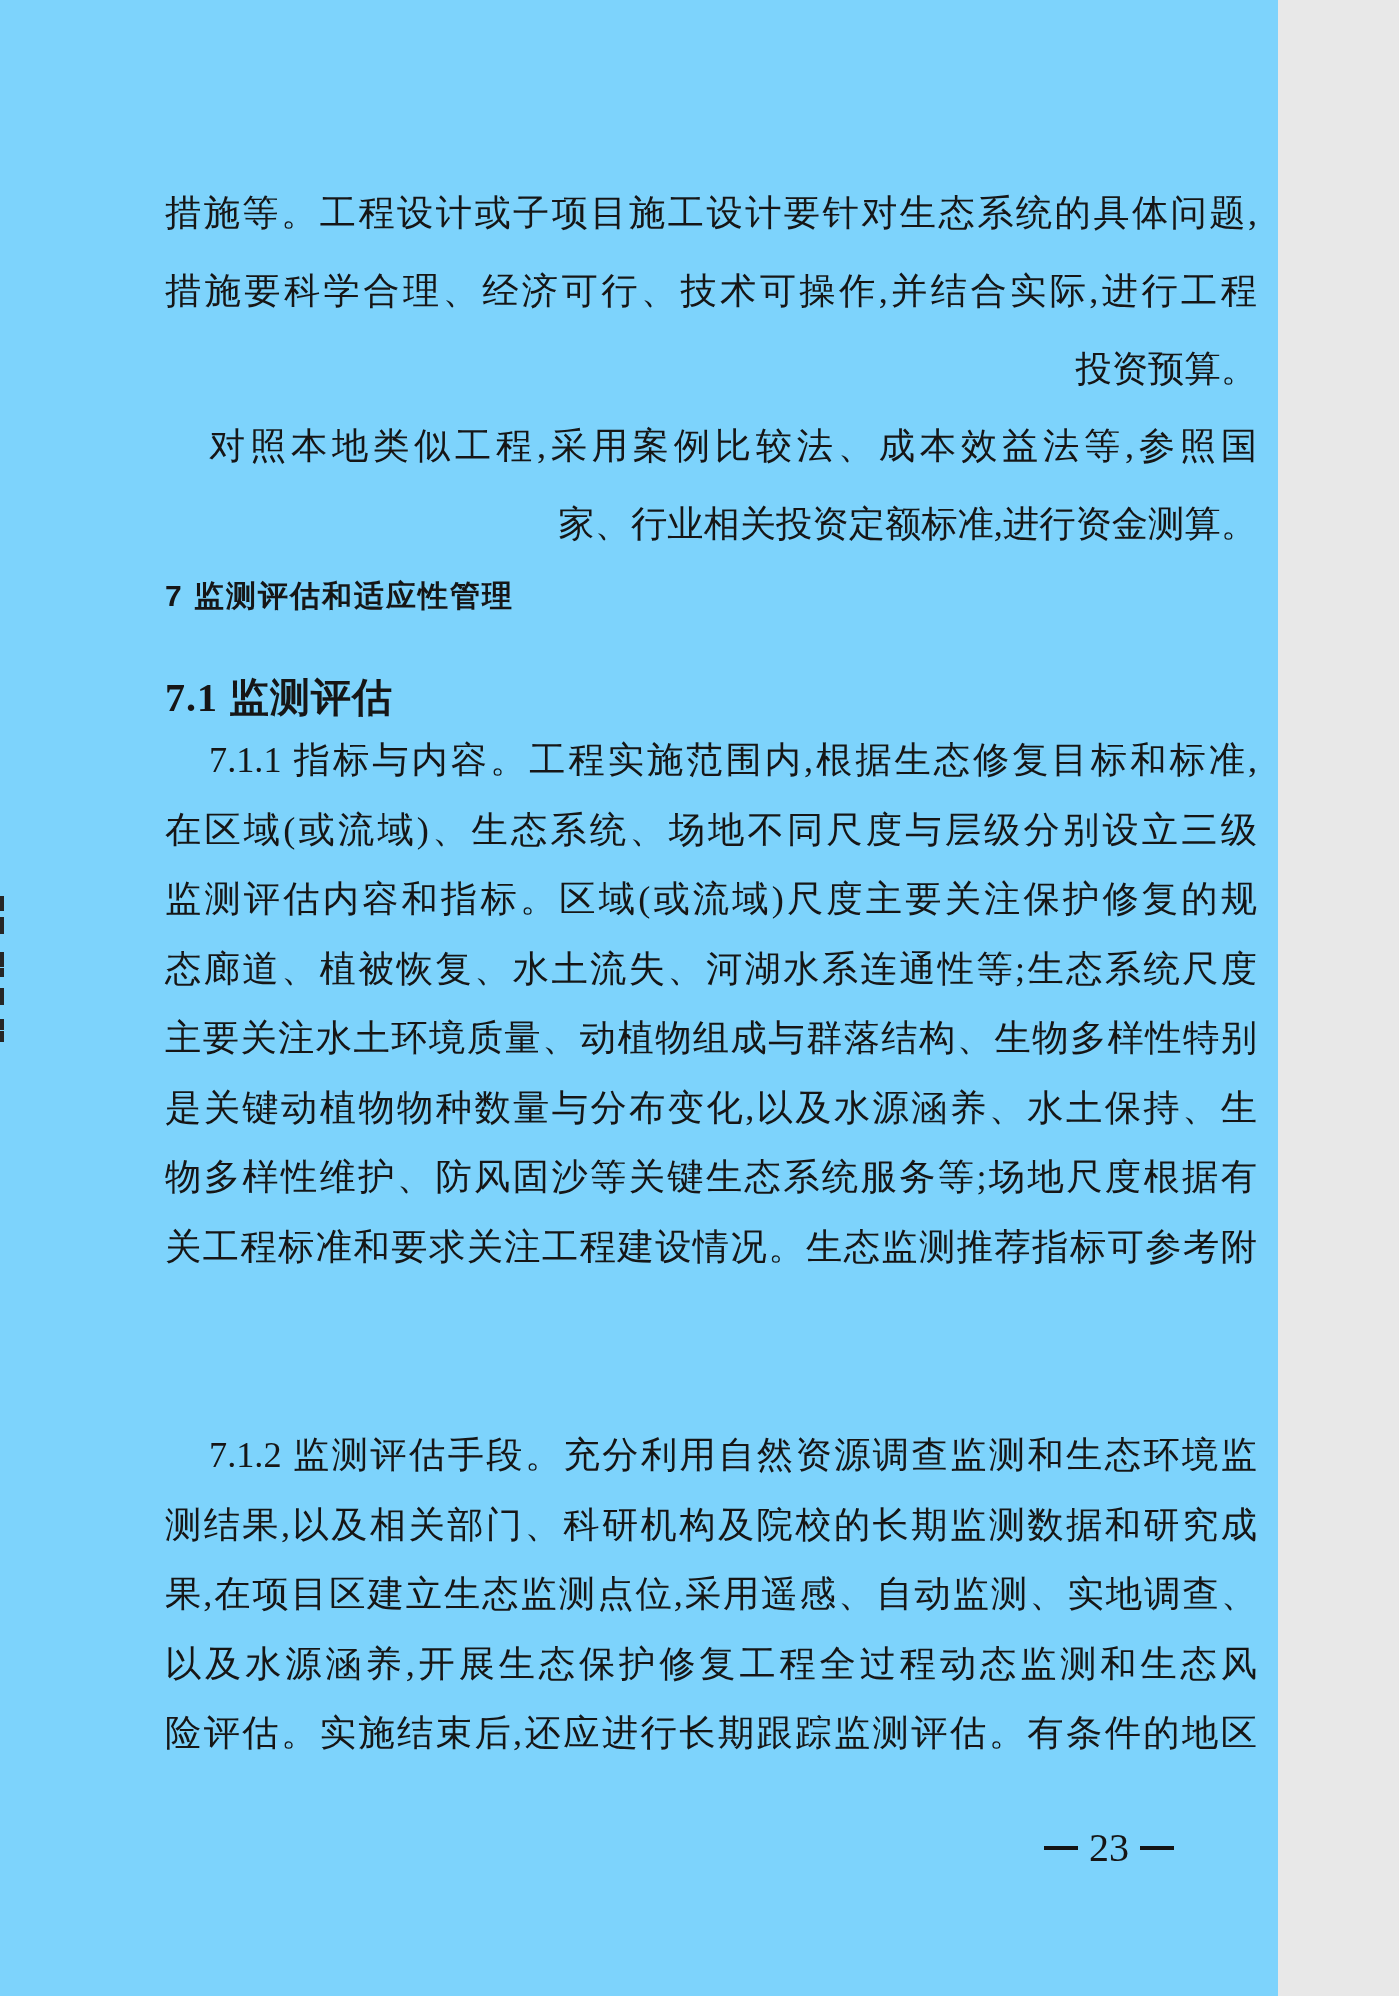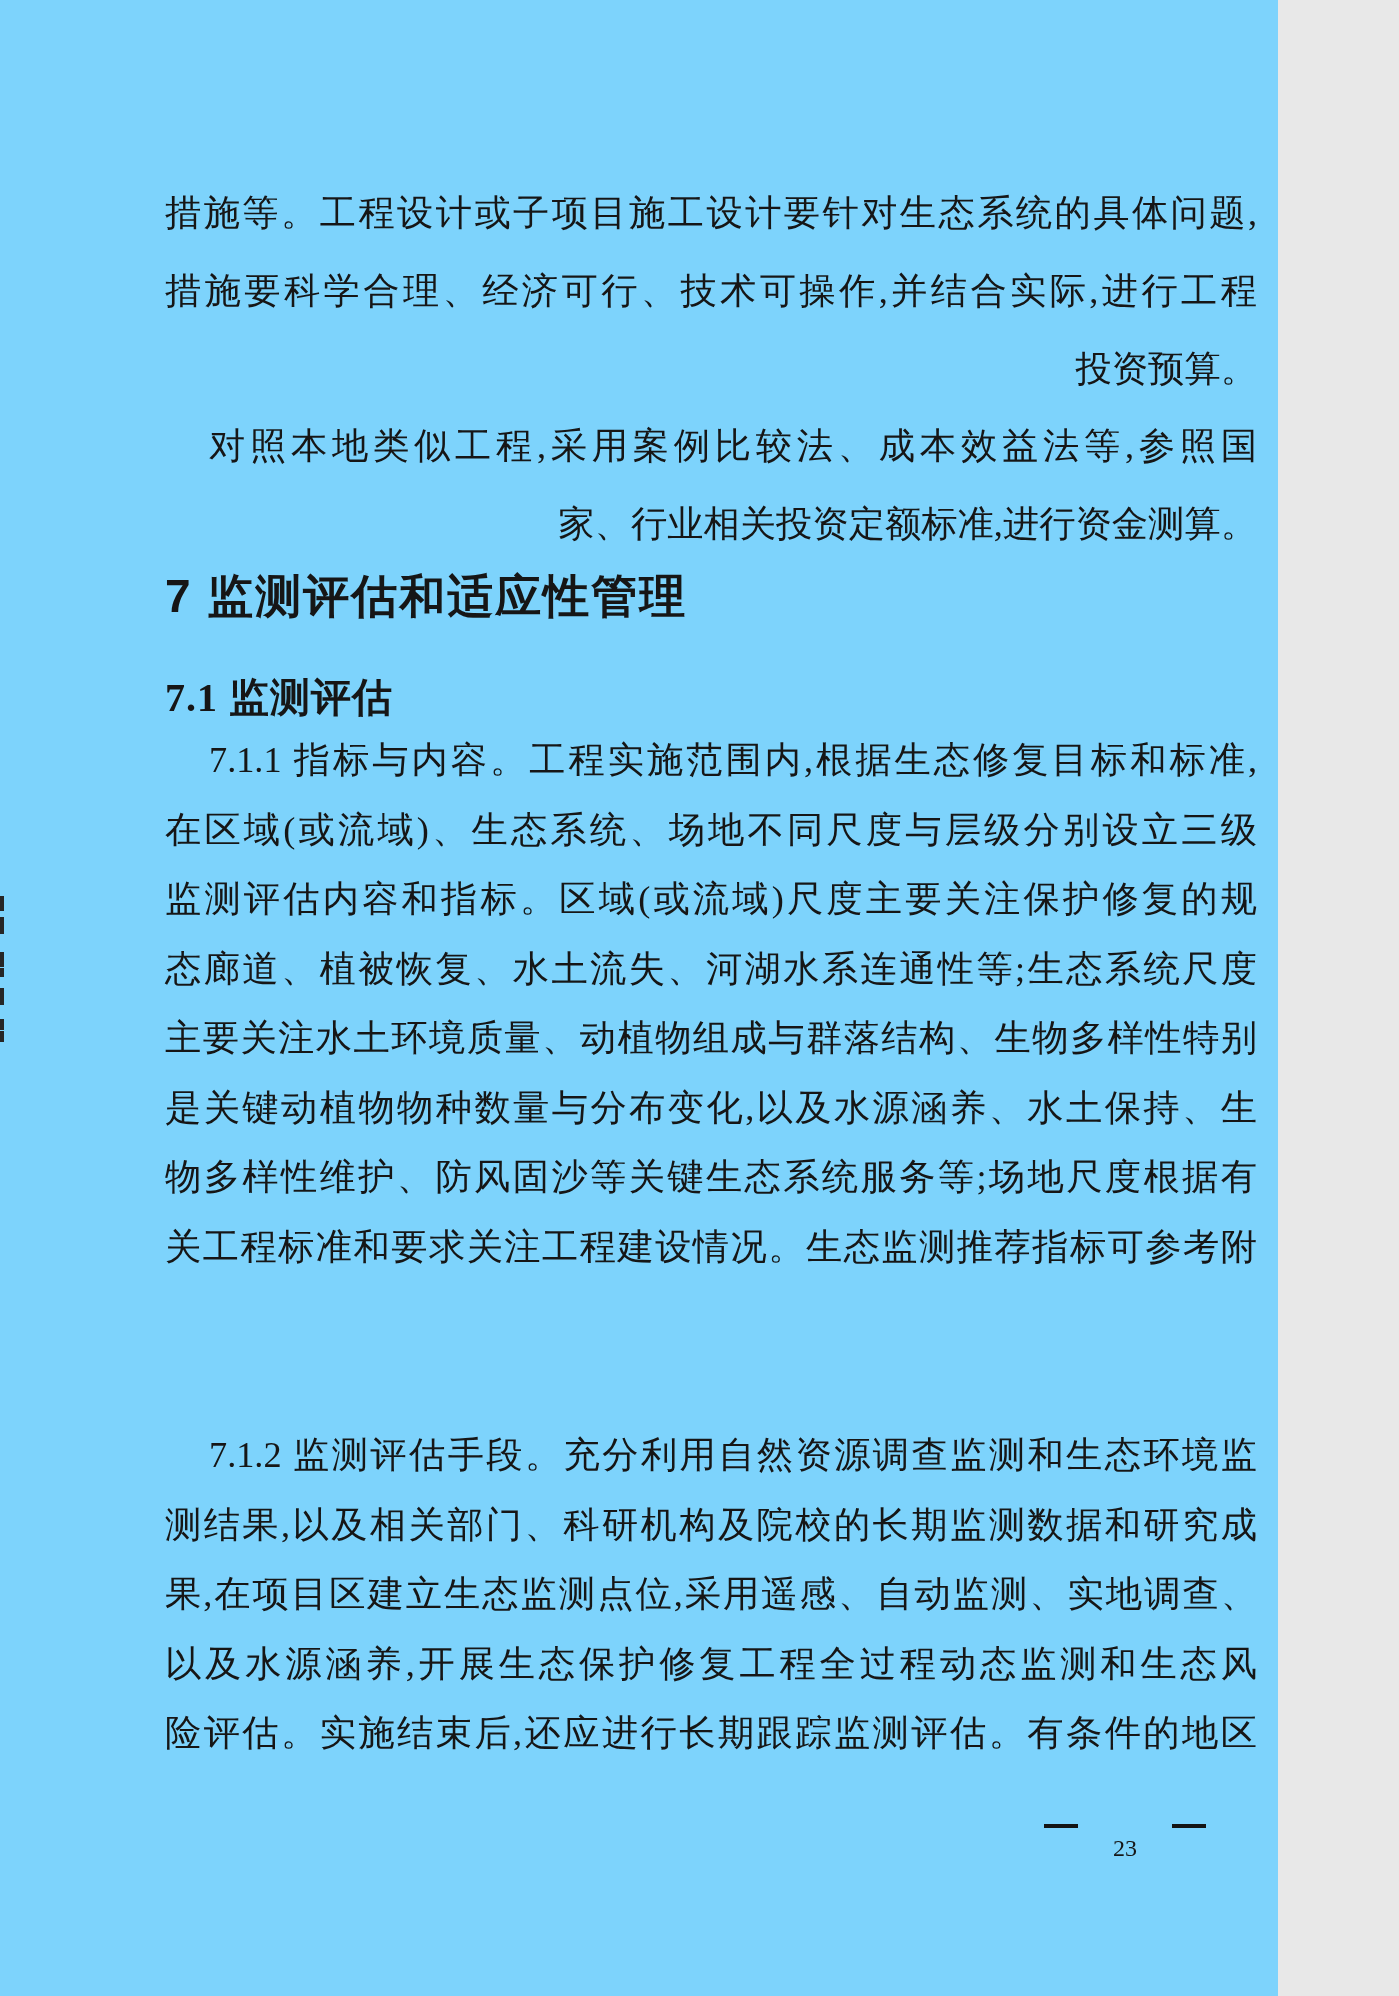--- a/index.html
+++ b/index.html
@@ -22,33 +22,33 @@
     white-space:normal;
     text-align:justify;
     text-align-last:justify;
     text-justify:inter-ideograph;
   }
   .indent{text-indent:44px;}
   .section-heading{
     position:absolute;left:165px;top:566px;
     font-family:"Liberation Sans","DejaVu Sans",sans-serif;
     font-weight:bold;
-    font-size:46px;line-height:60px;
+    font-size:30px;line-height:60px;
     letter-spacing:2px;
   }
   .subsection-heading{
     position:absolute;left:165px;top:672px;
     font-weight:bold;
     font-size:40px;line-height:52px;
     letter-spacing:1px;
   }
   .page-num{
     position:absolute;left:1044px;top:1824px;
-    display:flex;gap:35px;
-    font-size:24px;line-height:48px;
+    display:flex;align-items:center;gap:11px;
+    font-size:40px;line-height:48px;
   }
   .page-num .dash{width:34px;height:4px;background:#141414;}
   
   .speck{position:absolute;background:#141414;}
   .edge-tick{position:absolute;left:0;width:4px;background:#262626;}
 </style>
 </head>
 <body>
 
 <div class="page">

